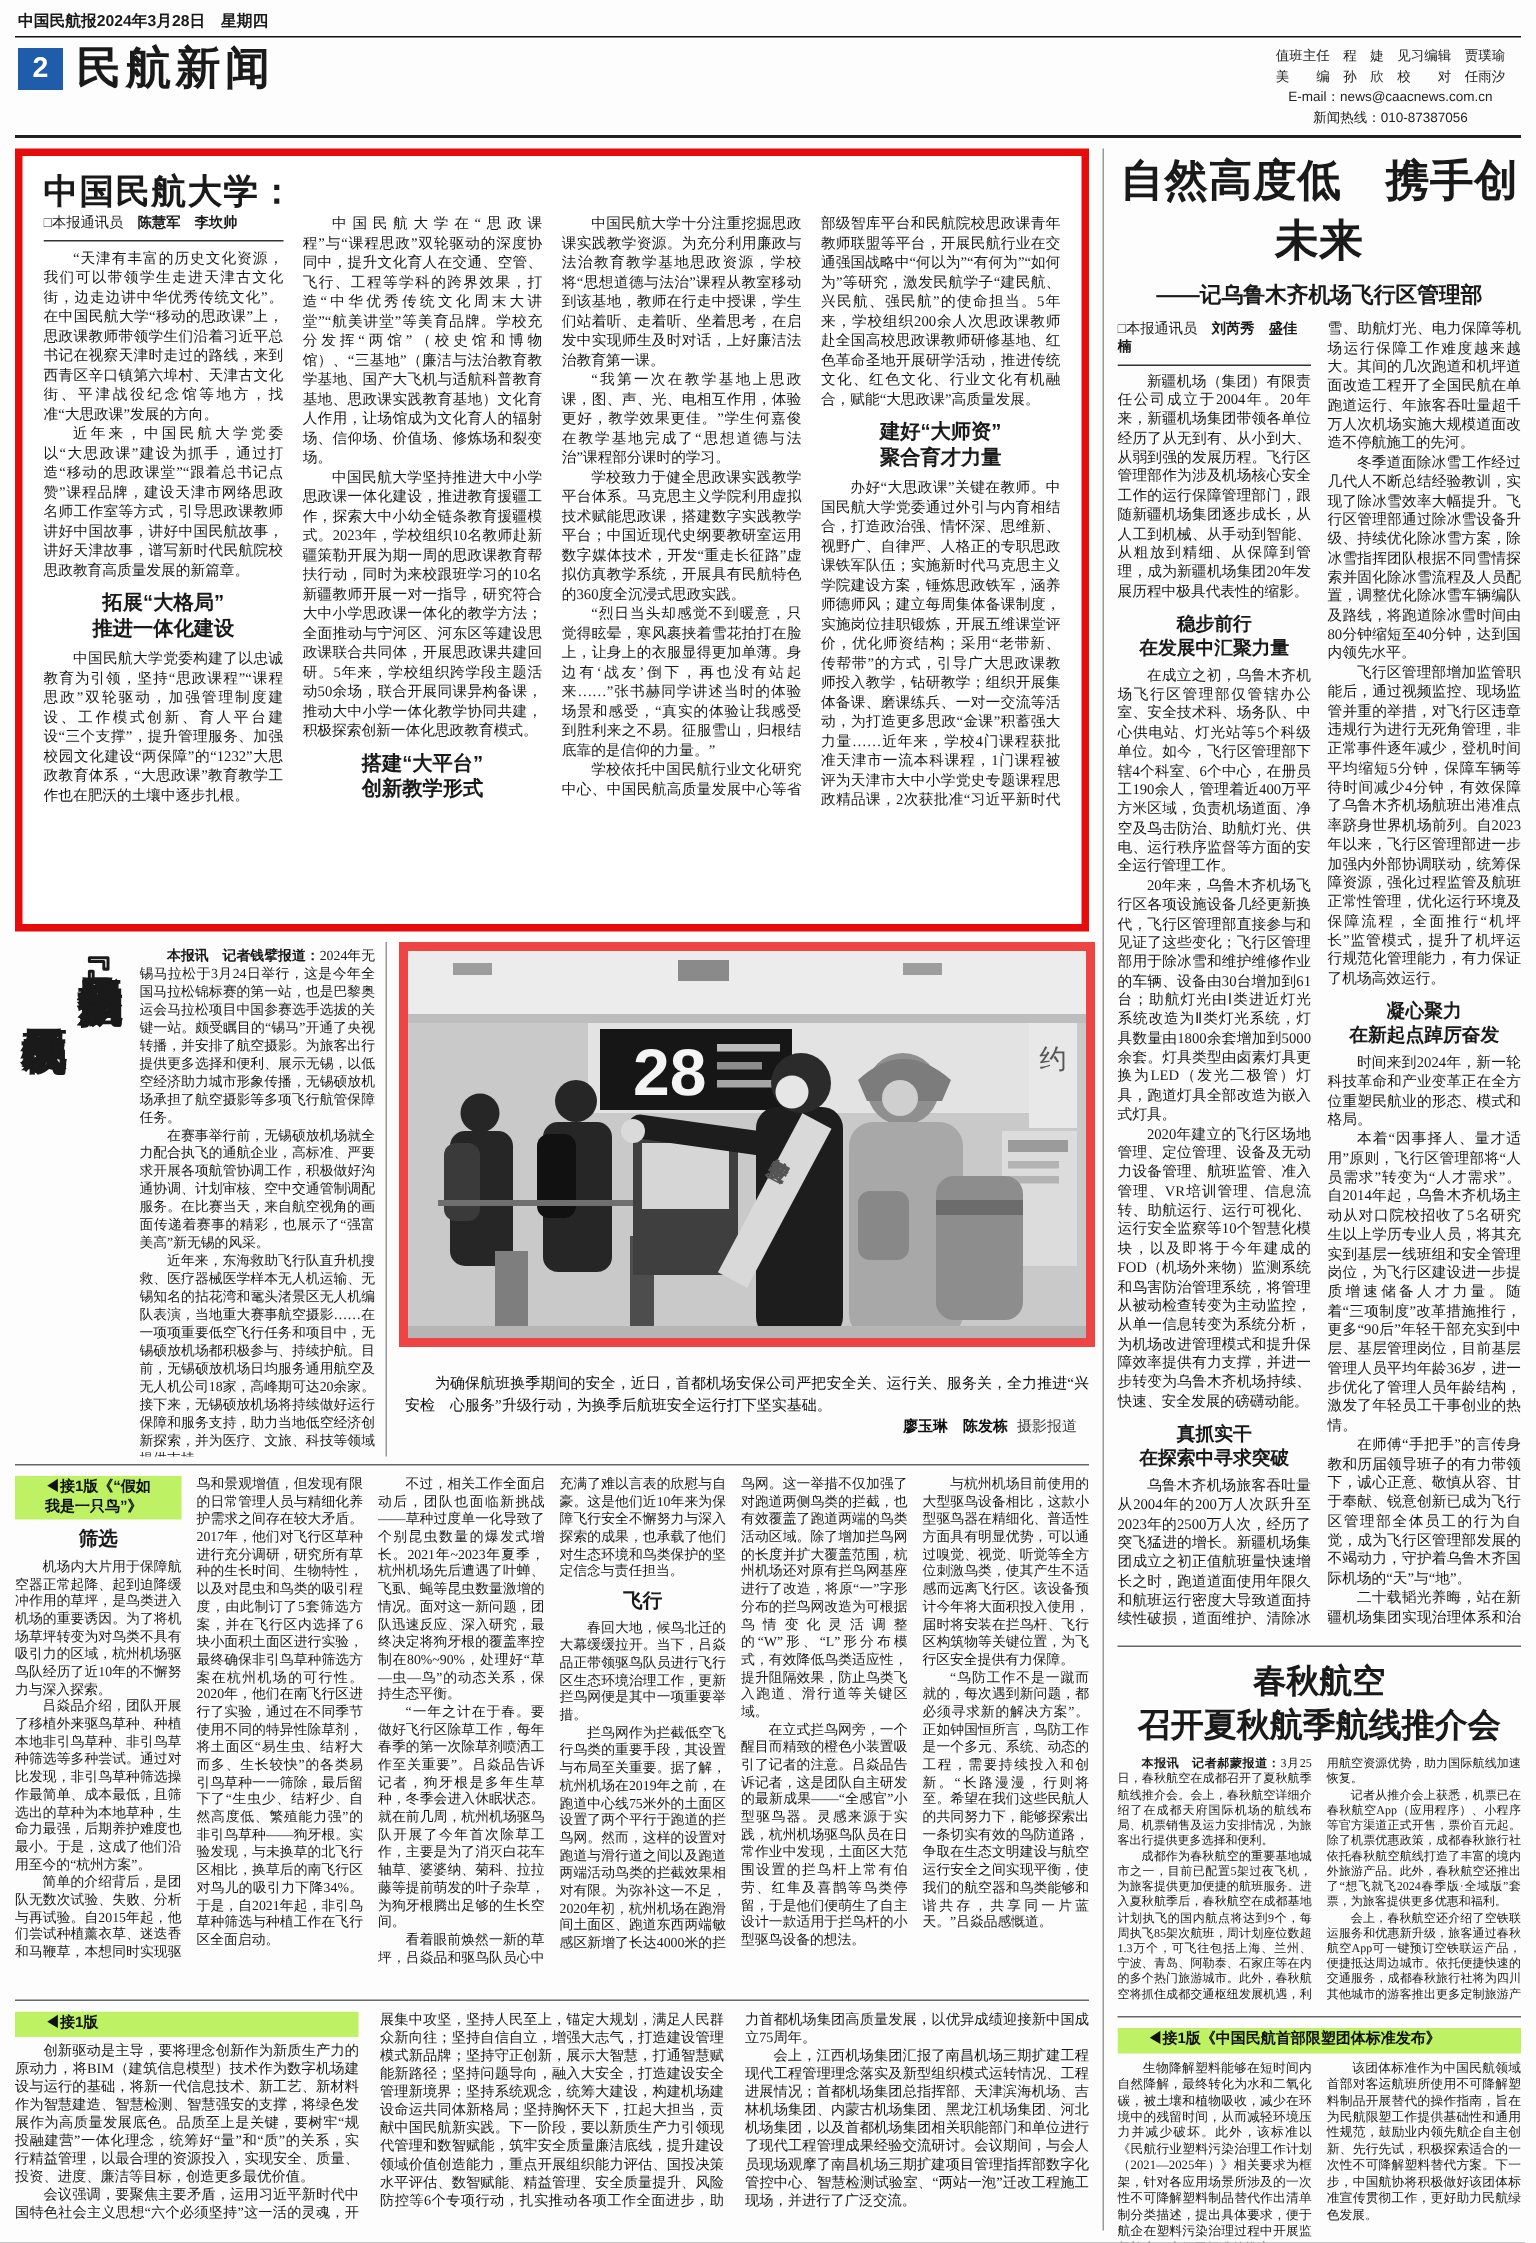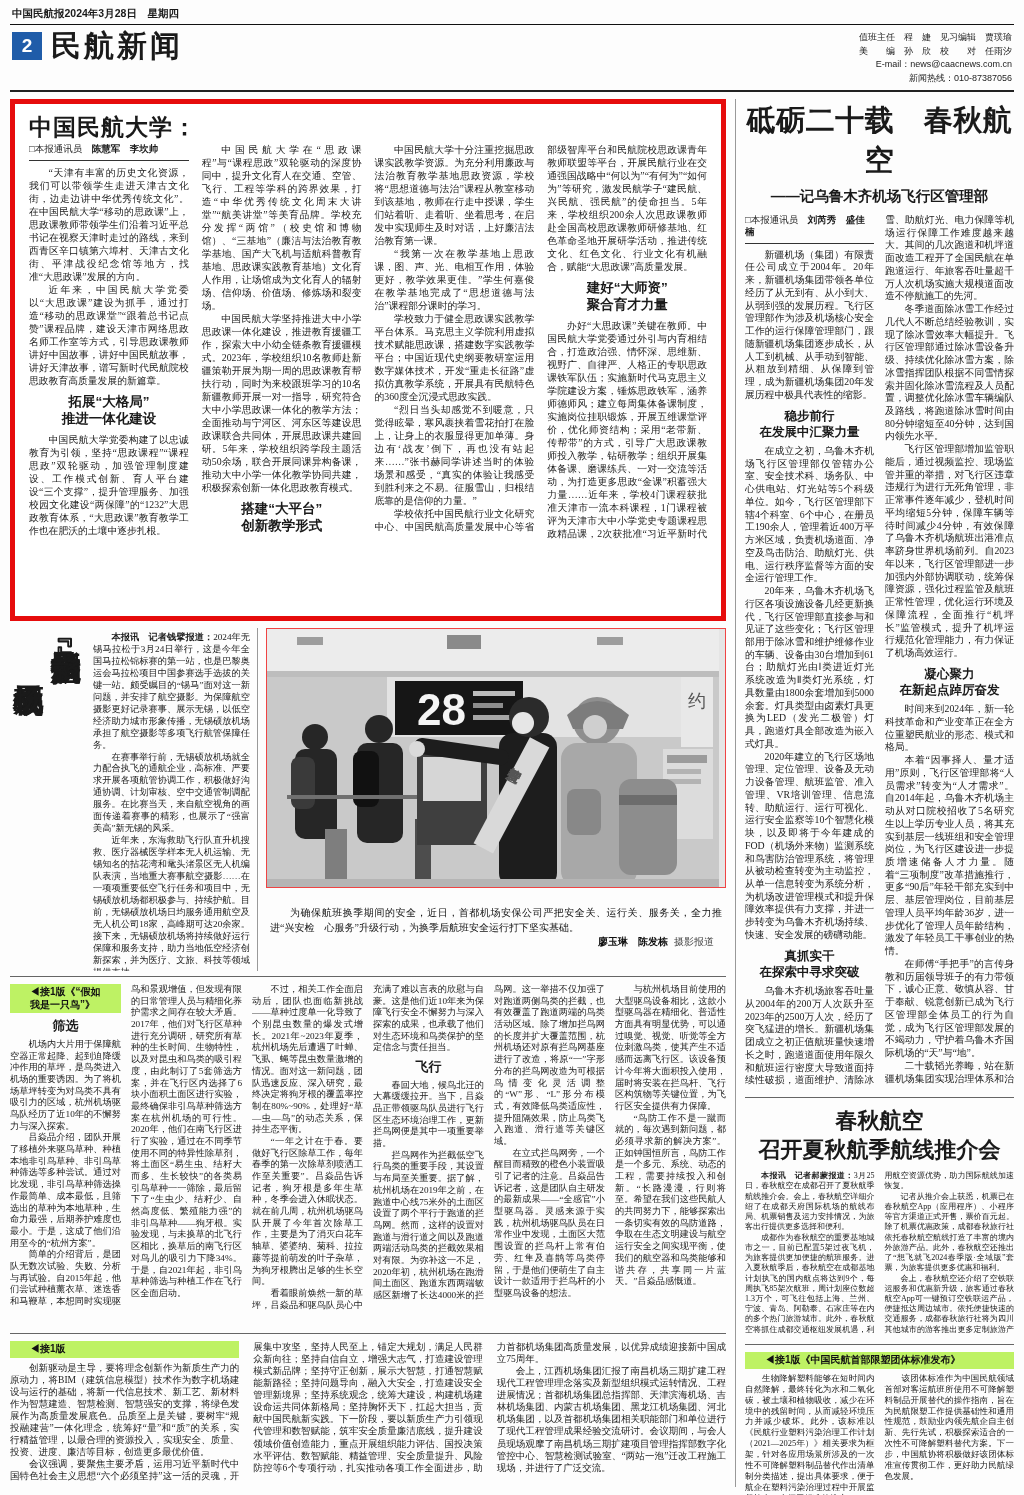--- a/index.html
+++ b/index.html
@@ -8,21 +8,21 @@
   
   .topstrip{display:flex;align-items:flex-end;
             font-family:"Liberation Sans",sans-serif;font-size:10.5px;font-weight:bold;
             padding:2px 2px 3px 2px;border-bottom:1.5px solid #111;}
   .headrow{display:flex;justify-content:space-between;align-items:flex-start;padding:6px 2px 5px 2px;
            border-bottom:2.5px solid #222;}
   .sec-left{display:flex;align-items:center;gap:9px;}
   .pagenum{width:30px;height:28px;background:#1f5ca9;color:#fff;font-family:"Liberation Sans",sans-serif;
            font-weight:bold;font-size:19px;display:flex;align-items:center;justify-content:center;}
   .secname{font-family:"Liberation Sans",sans-serif;font-weight:900;font-size:30px;letter-spacing:3px;line-height:1;}
-  .staff{font-family:"Liberation Sans",sans-serif;font-size:9px;line-height:1.5;color:#222;text-align:right;min-width:170px;}
+  .staff{font-family:"Liberation Sans",sans-serif;font-size:9px;line-height:1.5;color:#222;text-align:center;min-width:170px;}
   
   .body-grid{display:flex;gap:9px;padding-top:7px;height:1388px;}
   .left-zone{width:716px;flex:none;display:flex;flex-direction:column;}
   .right-zone{flex:1;border-left:1px solid #999;padding-left:9px;display:flex;flex-direction:column;}
   .para{margin:0;text-indent:2em;text-align:justify;}
   .plist{display:contents;}
   hr.rule{border:none;border-top:1px solid #666;margin:5px 0;}
   .cont-label{display:block;background:#bef264;color:#111;font-family:"Liberation Sans",sans-serif;
               font-weight:bold;font-size:10px;padding:2px 20px;margin-bottom:4px;break-inside:avoid;}
   
@@ -36,21 +36,21 @@
            margin:7px 0 5px 0;white-space:pre-line;line-height:1.25;break-inside:avoid;}
   
   .middle-band{display:flex;margin-top:7px;height:343px;}
   .wuxi{width:248px;flex:none;display:flex;gap:8px;border-right:1px solid #999;padding-right:7px;box-sizing:border-box;}
   .v-title{writing-mode:vertical-rl;font-family:"Liberation Sans",sans-serif;font-weight:900;
            font-size:30px;line-height:1.25;height:335px;flex:none;}
   .vt-line{margin:0;}
   .vt2{padding-top:34px;}
   .wuxi-body{flex:1;font-size:9.2px;line-height:1.3;overflow:hidden;padding-top:4px;}
   .photo-block{flex:1;margin:0 0 0 8px;display:flex;flex-direction:column;}
-  .photo-frame{border:1px solid #ef4444;background:#e5e5e5;height:258px;overflow:hidden;}
+  .photo-frame{border:6px solid #ef4444;background:#e5e5e5;height:258px;overflow:hidden;}
   .photo-frame svg{display:block;}
   figcaption{font-size:10px;line-height:1.45;padding:18px 4px 0 4px;color:#111;}
   .cap-text{margin:0;text-indent:2em;text-align:justify;}
   .cap-credit{text-align:right;padding-right:8px;}
   .cap-credit b{margin-right:6px;}
   .cap-credit span{color:#444;}
   
   .bird-body{columns:6;column-gap:10px;height:344px;overflow:hidden;font-size:9.2px;line-height:1.27;margin-top:2px;}
   .subhead2{font-family:Liberation Serif, serif;font-weight:900;font-size:13px;text-align:center;
             margin:5px 0 4px 0;break-inside:avoid;}
@@ -115,21 +115,21 @@
         </div>
       </article>
 
       <div class="middle-band">
         <article class="wuxi">
           <div class="v-title">
             <div class="vt-line">护航『锡马』航空摄影</div>
             <div class="vt-line vt2">无锡硕放机场</div>
           </div>
           <div class="wuxi-body">
-            <p class="para"><b>本报讯　记者钱擘报道：</b><span>2024年无锡马拉松于3月24日举行，这是今年全国马拉松锦标赛的第一站，也是巴黎奥运会马拉松项目中国参赛选手选拔的关键一站。颇受瞩目的“锡马”面对这一新问题，并安排了航空摄影。为保障航空摄影更好记录赛事、展示无锡，以低空经济助力城市形象传播，无锡硕放机场承担了航空摄影等多项飞行航管保障任务。</span></p>
+            <p class="para"><b>本报讯　记者钱擘报道：</b><span>2024年无锡马拉松于3月24日举行，这是今年全国马拉松锦标赛的第一站，也是巴黎奥运会马拉松项目中国参赛选手选拔的关键一站。颇受瞩目的“锡马”开通了央视转播，并安排了航空摄影。为旅客出行提供更多选择和便利、展示无锡，以低空经济助力城市形象传播，无锡硕放机场承担了航空摄影等多项飞行航管保障任务。</span></p>
             <div class="plist"><p class="para">在赛事举行前，无锡硕放机场就全力配合执飞的通航企业，高标准、严要求开展各项航管协调工作，积极做好沟通协调、计划审核、空中交通管制调配服务。在比赛当天，来自航空视角的画面传递着赛事的精彩，也展示了“强富美高”新无锡的风采。</p><p class="para">近年来，东海救助飞行队直升机搜救、医疗器械医学样本无人机运输、无锡知名的拈花湾和鼋头渚景区无人机编队表演，当地重大赛事航空摄影……在一项项重要低空飞行任务和项目中，无锡硕放机场都积极参与、持续护航。目前，无锡硕放机场日均服务通用航空及无人机公司18家，高峰期可达20余家。接下来，无锡硕放机场将持续做好运行保障和服务支持，助力当地低空经济创新探索，并为医疗、文旅、科技等领域提供支持。</p></div>
           </div>
         </article>
 
         <figure class="photo-block">
           <div class="photo-frame">
             <svg width="452" height="258" viewBox="0 0 452 258" xmlns="http://www.w3.org/2000/svg">
               <rect width="452" height="258" fill="#c9c9c9"></rect>
               <rect y="0" width="452" height="42" fill="#ececec"></rect>
               <rect y="42" width="452" height="6" fill="#bdbdbd"></rect>
@@ -221,21 +221,21 @@
         <div class="meeting-body">
           <span class="cont-label">◀接1版</span>
           <div class="plist"><p class="para">创新驱动是主导，要将理念创新作为新质生产力的原动力，将BIM（建筑信息模型）技术作为数字机场建设与运行的基础，将新一代信息技术、新工艺、新材料作为智慧建造、智慧检测、智慧强安的支撑，将绿色发展作为高质量发展底色。品质至上是关键，要树牢“规投融建营”一体化理念，统筹好“量”和“质”的关系，实行精益管理，以最合理的资源投入，实现安全、质量、投资、进度、廉洁等目标，创造更多最优价值。</p><p class="para">会议强调，要聚焦主要矛盾，运用习近平新时代中国特色社会主义思想“六个必须坚持”这一活的灵魂，开展集中攻坚，坚持人民至上，锚定大规划，满足人民群众新向往；坚持自信自立，增强大志气，打造建设管理模式新品牌；坚持守正创新，展示大智慧，打通智慧赋能新路径；坚持问题导向，融入大安全，打造建设安全管理新境界；坚持系统观念，统筹大建设，构建机场建设命运共同体新格局；坚持胸怀天下，扛起大担当，贡献中国民航新实践。下一阶段，要以新质生产力引领现代管理和数智赋能，筑牢安全质量廉洁底线，提升建设领域价值创造能力，重点开展组织能力评估、国投决策水平评估、数智赋能、精益管理、安全质量提升、风险防控等6个专项行动，扎实推动各项工作全面进步，助力首都机场集团高质量发展，以优异成绩迎接新中国成立75周年。</p><p class="para">会上，江西机场集团汇报了南昌机场三期扩建工程现代工程管理理念落实及新型组织模式运转情况、工程进展情况；首都机场集团总指挥部、天津滨海机场、吉林机场集团、内蒙古机场集团、黑龙江机场集团、河北机场集团，以及首都机场集团相关职能部门和单位进行了现代工程管理成果经验交流研讨。会议期间，与会人员现场观摩了南昌机场三期扩建项目管理指挥部数字化管控中心、智慧检测试验室、“两站一泡”迁改工程施工现场，并进行了广泛交流。</p></div>
         </div>
       </article>
     </div>
 
     <div class="right-zone">
 
       <article class="urumqi">
-        <h2 class="u-headline">砥砺二十载　春秋航空</h2>
+        <h2 class="u-headline">自然高度低　携手创未来</h2>
         <div class="u-deck">——记乌鲁木齐机场飞行区管理部</div>
         <div class="u-body">
           <div class="byline-box">
             <span>□本报通讯员　</span><b>刘芮秀　盛佳楠</b>
           </div>
           <div class="plist"><p class="para">新疆机场（集团）有限责任公司成立于2004年。20年来，新疆机场集团带领各单位经历了从无到有、从小到大、从弱到强的发展历程。飞行区管理部作为涉及机场核心安全工作的运行保障管理部门，跟随新疆机场集团逐步成长，从人工到机械、从手动到智能、从粗放到精细、从保障到管理，成为新疆机场集团20年发展历程中极具代表性的缩影。</p></div>
           <h3 class="u-sub">稳步前行
 在发展中汇聚力量</h3>
           <div class="plist"><p class="para">在成立之初，乌鲁木齐机场飞行区管理部仅管辖办公室、安全技术科、场务队、中心供电站、灯光站等5个科级单位。如今，飞行区管理部下辖4个科室、6个中心，在册员工190余人，管理着近400万平方米区域，负责机场道面、净空及鸟击防治、助航灯光、供电、运行秩序监督等方面的安全运行管理工作。</p><p class="para">20年来，乌鲁木齐机场飞行区各项设施设备几经更新换代，飞行区管理部直接参与和见证了这些变化；飞行区管理部用于除冰雪和维护维修作业的车辆、设备由30台增加到61台；助航灯光由Ⅰ类进近灯光系统改造为Ⅱ类灯光系统，灯具数量由1800余套增加到5000余套。灯具类型由卤素灯具更换为LED（发光二极管）灯具，跑道灯具全部改造为嵌入式灯具。</p><p class="para">2020年建立的飞行区场地管理、定位管理、设备及无动力设备管理、航班监管、准入管理、VR培训管理、信息流转、助航运行、运行可视化、运行安全监察等10个智慧化模块，以及即将于今年建成的FOD（机场外来物）监测系统和鸟害防治管理系统，将管理从被动检查转变为主动监控，从单一信息转变为系统分析，为机场改进管理模式和提升保障效率提供有力支撑，并进一步转变为乌鲁木齐机场持续、快速、安全发展的磅礴动能。</p></div>
           <h3 class="u-sub">真抓实干

